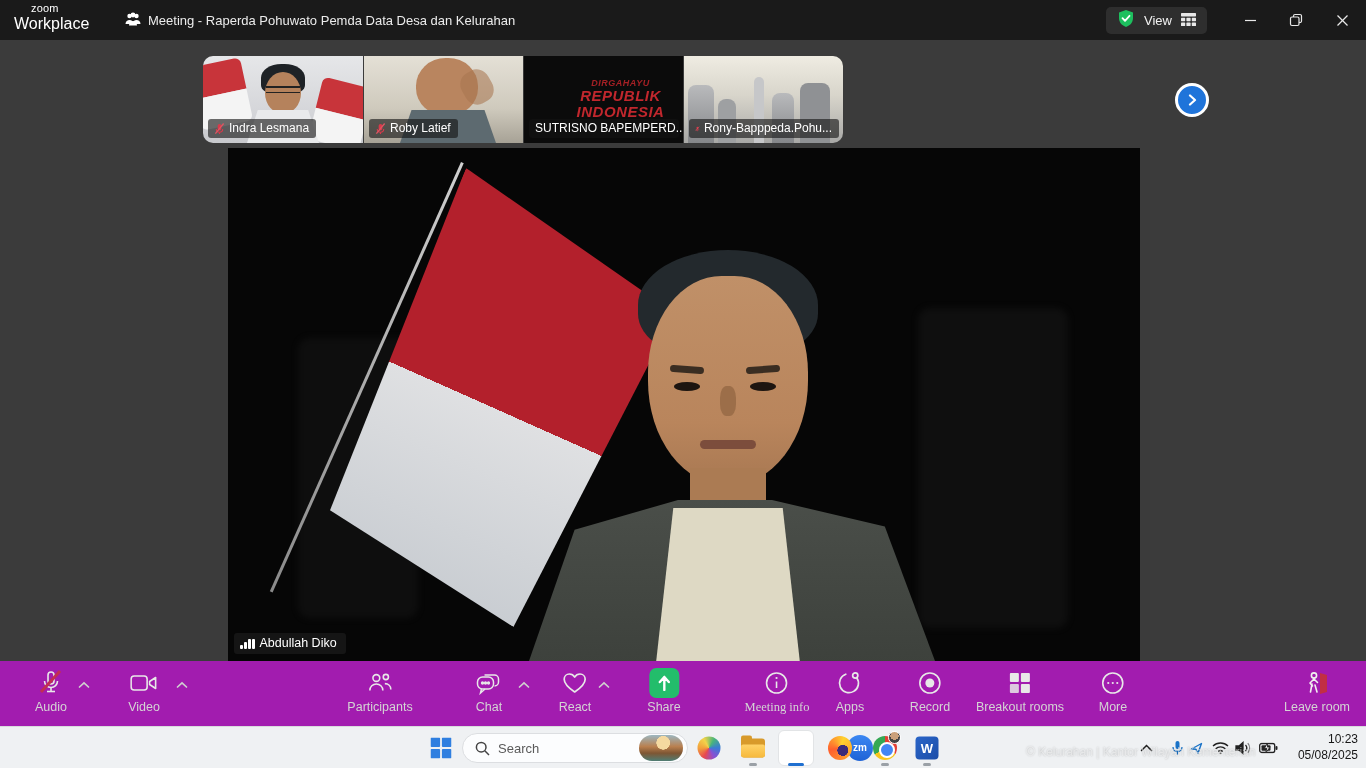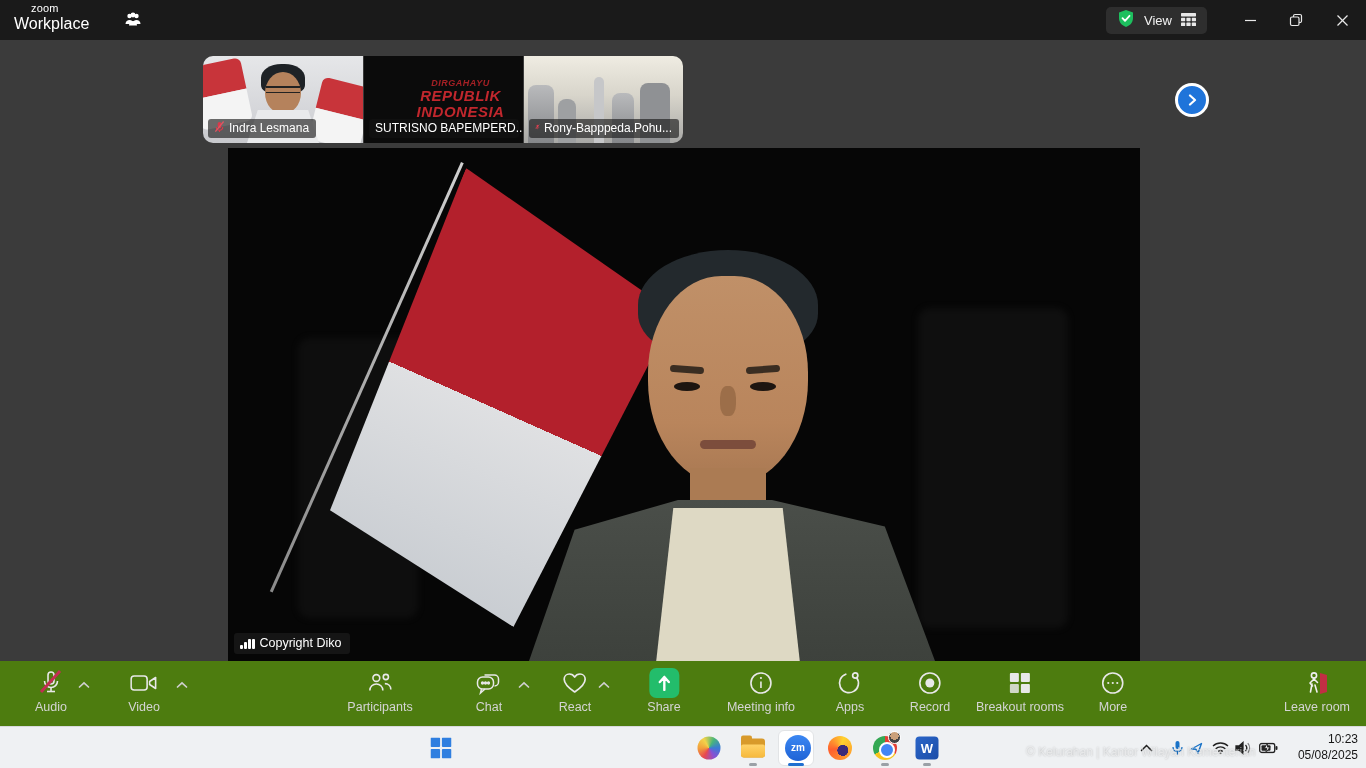--- a/index.html
+++ b/index.html
@@ -19,21 +19,21 @@
   .view-label { color:#f2f2f2; font-size:13px; }
   .winbtn { position:absolute; top:5px; width:34px; height:30px; display:flex; align-items:center; justify-content:center; }
   .winbtn.min { left:1233px; } .winbtn.restore { left:1279px; } .winbtn.close { left:1325px; }
 
   
   .strip { position:absolute; left:203px; top:56px; width:960px; height:87px; display:flex; z-index:5; }
   .thumb { position:relative; width:160px; height:87px; overflow:hidden; background:#222;padding-left:34px; }
   .thumb:first-child { border-radius:10px 0 0 10px; }
   .thumb:last-child { border-radius:0 10px 10px 0; }
   .thumb + .thumb { border-left:1px solid #3b3b3b; }
-  .name-tag { position:absolute; left:5px; bottom:5px; display:flex; align-items:flex-start; gap:4px;
+  .name-tag { position:absolute; left:5px; bottom:5px; display:flex; align-items:flex-end; gap:4px;
               background:rgba(20,20,20,.62); border-radius:3px; padding:2px 7px 3px 6px;
               color:#fff; font-size:12px; white-space:nowrap; max-width:150px; z-index:3; }
   
   .t-indra { background:linear-gradient(180deg,#e6e7e9 0%,#d3d4d8 70%,#c7c8cc 100%); }
   .flagblob { position:absolute; width:52px; height:64px; }
   .flagblob .red { position:absolute; inset:0 0 50% 0; background:#c8343a; border-radius:6px 6px 0 0; }
   .flagblob .white{ position:absolute; inset:50% 0 0 0; background:#f4f4f4; border-radius:0 0 6px 6px; }
   .head { position:absolute; border-radius:50%; }
   .t-roby { background:linear-gradient(180deg,#e4e0d6 0%,#cfcabd 60%,#a7a296 100%); }
   .t-sutrisno { background:#0b0b0b; display:flex; flex-direction:column; align-items:center; justify-content:center; }
@@ -72,21 +72,21 @@
                    background:linear-gradient(180deg,#4a4e49 0%,#3d413c 100%);
                    clip-path:polygon(8% 100%,18% 18%,40% 0,60% 0,84% 16%,95% 100%); }
   .person-shirt { position:absolute; left:428px; top:360px; width:144px; height:155px;
                   background:#ded9c4; clip-path:polygon(12% 0,88% 0,100% 100%,0 100%); }
   .speaker-tag { position:absolute; left:6px; bottom:7px; display:flex; align-items:center; gap:5px;
                  background:rgba(25,25,25,.78); border-radius:3px; padding:3px 9px 4px 6px; color:#fff; font-size:12.5px; }
   .audio-bars { display:flex; align-items:flex-end; gap:1.5px; height:11px; }
   .audio-bars i { width:2.5px; background:#fff; border-radius:1px; display:block; }
 
   
-  .toolbar { position:absolute; left:0; top:661px; width:1366px; height:65px; background:#4d7c0f; z-index:10; }
+  .toolbar { position:absolute; left:0; top:661px; width:1366px; height:65px; background:#a21caf; z-index:10; }
   .tb-item { position:absolute; top:8px; transform:translateX(-50%); text-align:center; cursor:default; }
   .tb-icon { height:28px; display:flex; align-items:center; justify-content:center; }
   .tb-label { margin-top:3px; font-size:12.5px; color:#d4d4d4; white-space:nowrap; }
   .tb-caret { position:absolute; top:14px; }
   .share-sq { width:30px; height:30px; background:#23bd6b; border-radius:7px; display:flex; align-items:center; justify-content:center; }
 
   
   .taskbar { position:absolute; left:0; bottom:0; width:1366px; height:42px; background:#eff1f3; border-top:1px solid #d8dadc; z-index:30; }
   .tk { position:absolute; top:50%; transform:translate(-50%,-50%); display:flex; align-items:center; justify-content:center; }
   .search-pill { position:absolute; left:462px; top:6px; width:226px; height:30px; background:#fcfdfe; border:1px solid #dcdee1;
@@ -135,20 +135,21 @@
     <span class="mtg-icon">
       <svg width="18" height="15" viewBox="0 0 18 15" fill="#fff">
         <circle cx="5.5" cy="4" r="2.2"></circle>
           <circle cx="12.5" cy="4" r="2.2"></circle>
           <circle cx="9" cy="3" r="2.4"></circle>
         <path d="M1.5 12c0-2.5 2-4 4-4s4 1.5 4 4z"></path>
           <path d="M8.5 12c0-2.5 2-4 4-4s4 1.5 4 4z"></path>
         <path d="M5 13.5c0-2.8 2-4.5 4-4.5s4 1.7 4 4.5z"></path>
       </svg>
     </span>
+    <div class="mtg-title">Meeting - Raperda Pohuwato Pemda Data Desa dan Kelurahan</div>
 
     <div class="view-pill">
       <span>
         <svg width="18" height="19" viewBox="0 0 18 19">
           <path d="M9 1 L16 3.5 V9 C16 13.5 13 16.5 9 18 C5 16.5 2 13.5 2 9 V3.5 Z" fill="#1dbf5e"></path>
           <path d="M5.5 9.2 L8 11.8 L12.5 6.8" stroke="#fff" stroke-width="1.8" fill="none" stroke-linecap="round" stroke-linejoin="round"></path>
         </svg>
       </span>
       <span class="view-label">View</span>
       <span>
@@ -202,20 +203,34 @@
         <svg width="11" height="12" viewBox="0 0 12 13">
           <rect x="4" y="1" width="4" height="7" rx="2" fill="#d9394a"></rect>
           <path d="M2.5 6.5 a3.5 3.5 0 0 0 7 0" stroke="#d9394a" stroke-width="1.2" fill="none"></path>
           <line x1="6" y1="10" x2="6" y2="12" stroke="#d9394a" stroke-width="1.2"></line>
           <line x1="1.5" y1="11.5" x2="10.5" y2="0.5" stroke="#e05562" stroke-width="1.4"></line>
         </svg>
         <span>Indra Lesmana</span>
       </div>
     </div>
 
+    <div class="thumb t-roby">
+      <div class="head" style="left:52px; top:2px; width:62px; height:58px; background:#b9855f; border-radius:48%;"></div>
+      <div style="position:absolute; left:98px; top:14px; width:30px; height:34px; background:#a9765093; border-radius:40%; transform:rotate(-30deg);"></div>
+      <div style="position:absolute; left:36px; top:54px; width:96px; height:33px; background:#5d6a70; clip-path:polygon(12% 0,88% 0,100% 100%,0 100%);"></div>
+      <div class="name-tag">
+        <svg width="11" height="12" viewBox="0 0 12 13">
+          <rect x="4" y="1" width="4" height="7" rx="2" fill="#d9394a"></rect>
+          <path d="M2.5 6.5 a3.5 3.5 0 0 0 7 0" stroke="#d9394a" stroke-width="1.2" fill="none"></path>
+          <line x1="6" y1="10" x2="6" y2="12" stroke="#d9394a" stroke-width="1.2"></line>
+          <line x1="1.5" y1="11.5" x2="10.5" y2="0.5" stroke="#e05562" stroke-width="1.4"></line>
+        </svg>
+        <span>Roby Latief</span>
+      </div>
+    </div>
 
     <div class="thumb t-sutrisno">
       <div class="s-line sm">DIRGAHAYU</div>
       <div class="s-line lg">REPUBLIK</div>
       <div class="s-line lg">INDONESIA</div>
       <div class="name-tag">
         <span>SUTRISNO BAPEMPERD...</span>
       </div>
     </div>
 
@@ -261,21 +276,21 @@
     <div class="person-neck"></div>
     <div class="person-jacket"></div>
     <div class="person-shirt"></div>
     <div class="speaker-tag">
       <span class="audio-bars">
         <i style="height:4px"></i>
           <i style="height:7px"></i>
           <i style="height:10px"></i>
           <i style="height:10px"></i>
       </span>
-      <span>Copyright Diko</span>
+      <span>Abdullah Diko</span>
     </div>
   </div>
 
   <div class="toolbar">
 
     <div class="tb-item" style="left:51px;">
       <div class="tb-icon">
         <svg width="24" height="26" viewBox="0 0 24 26">
           <rect x="9" y="2" width="6" height="12" rx="3" fill="none" stroke="#e8e8e8" stroke-width="1.6"></rect>
           <path d="M5.5 11 a6.5 6.5 0 0 0 13 0" stroke="#e8e8e8" stroke-width="1.6" fill="none"></path>
@@ -356,21 +371,21 @@
       <div class="tb-icon">
         <div class="share-sq">
           <svg width="14" height="16" viewBox="0 0 14 16">
               <path d="M7 15 V3 M7 2 L2.5 7 M7 2 L11.5 7" stroke="#fff" stroke-width="2.4" fill="none" stroke-linecap="round" stroke-linejoin="round"></path>
             </svg>
         </div>
       </div>
       <div class="tb-label">Share</div>
     </div>
 
-    <div class="tb-item" style="left:761px;">
+    <div class="tb-item" style="left:777px;font-family:Liberation Serif, serif;">
       <div class="tb-icon">
         <svg width="24" height="24" viewBox="0 0 24 24" fill="none" stroke="#e8e8e8" stroke-width="1.6">
           <circle cx="12" cy="12" r="10"></circle>
           <line x1="12" y1="10.5" x2="12" y2="17"></line>
           <circle cx="12" cy="7" r="1.1" fill="#e8e8e8" stroke="none"></circle>
         </svg>
       </div>
       <div class="tb-label">Meeting info</div>
     </div>
 
@@ -433,36 +448,44 @@
   <div class="taskbar">
     <div class="tk" style="left:441px;">
       <svg width="21" height="21" viewBox="0 0 21 21" fill="#2f7fe0">
         <rect x="0" y="0" width="9.6" height="9.6" rx="1"></rect>
           <rect x="11.4" y="0" width="9.6" height="9.6" rx="1"></rect>
         <rect x="0" y="11.4" width="9.6" height="9.6" rx="1"></rect>
           <rect x="11.4" y="11.4" width="9.6" height="9.6" rx="1"></rect>
       </svg>
     </div>
 
+    <div class="search-pill">
+      <svg width="15" height="15" viewBox="0 0 15 15" fill="none" stroke="#444" stroke-width="1.5">
+        <circle cx="6.2" cy="6.2" r="4.8"></circle>
+          <line x1="9.8" y1="9.8" x2="14" y2="14"></line>
+      </svg>
+      <span class="search-text">Search</span>
+      <span class="weather-chip"></span>
+    </div>
 
     <div class="tk" style="left:709px;">
         <span class="copilot"></span>
       </div>
 
     <div class="tk" style="left:753px;">
       <span class="folder">
           <span class="back"></span>
           <span class="tab"></span>
           <span class="front"></span>
         </span>
     </div>
     <span class="app-ind" style="left:753px;"></span>
 
     <div class="zm-active-tile"></div>
-    <div class="tk" style="left:780px;margin-left:18px;">
+    <div class="tk" style="left:842px;margin-left:18px;">
       <span class="zm-circle">zm</span>
     </div>
     <span class="app-ind active" style="left:796px;"></span>
 
     <div class="tk" style="left:840px;">
         <span class="firefox"></span>
       </div>
 
     <div class="tk" style="left:885px;">
       <span class="chrome">

